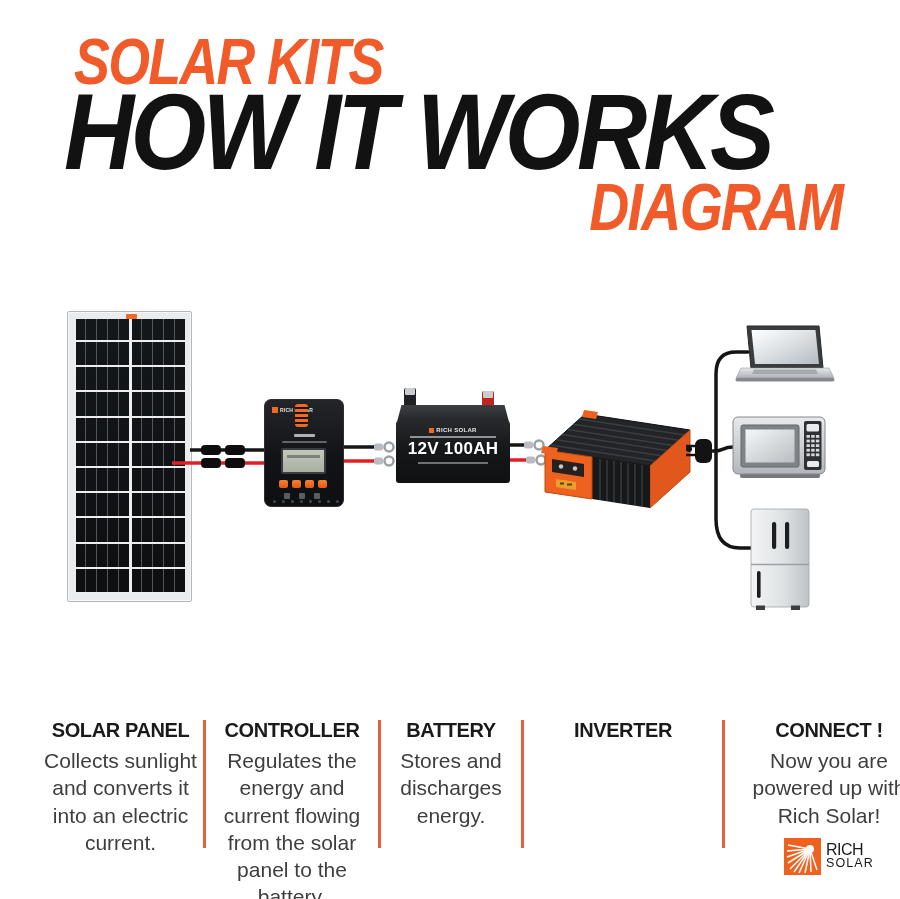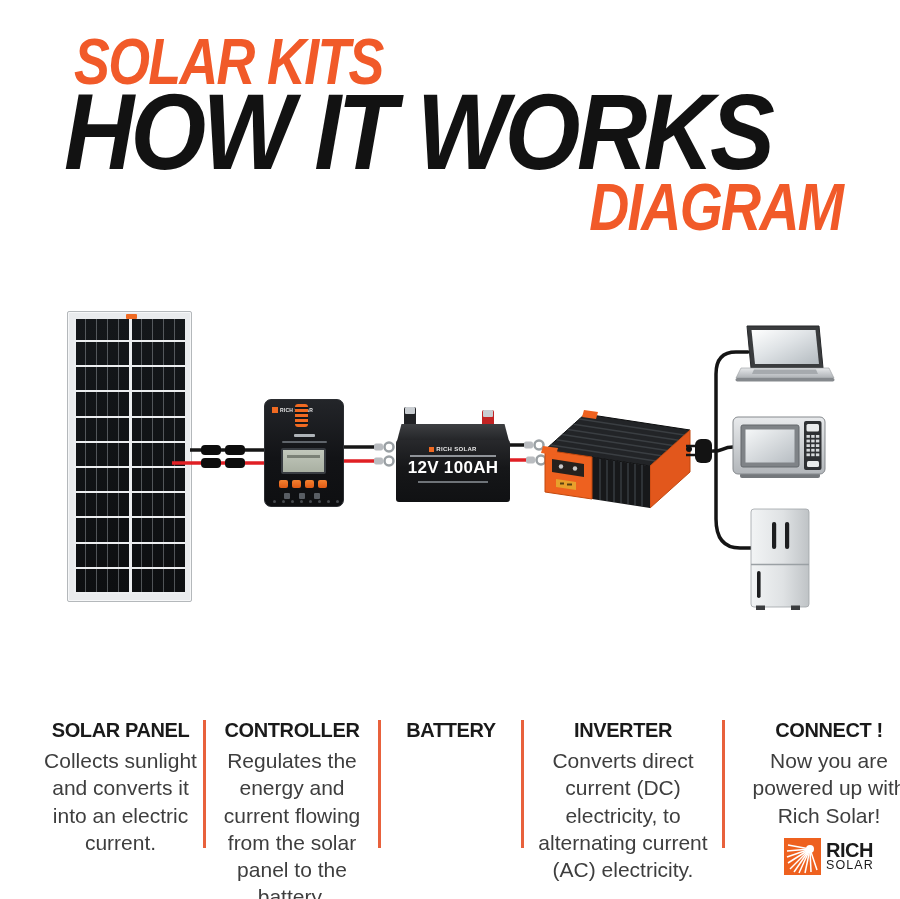--- a/index.html
+++ b/index.html
@@ -42,21 +42,21 @@
     background:linear-gradient(180deg,#c2c8bc,#a9b0a2);box-sizing:border-box;}
   .ctl-lcd::after{content:"";position:absolute;left:4px;top:5px;right:4px;height:3px;background:rgba(60,65,58,.5);}
   .ctl-btns{position:absolute;left:14px;top:80px;display:flex;gap:4px;}
   .ctl-btns .b{width:9px;height:8px;border-radius:2px;background:linear-gradient(180deg,#f58130,#e05a14);}
   .ctl-ics{position:absolute;left:19px;top:93px;display:flex;gap:9px;}
   .ctl-ics .i{width:6px;height:6px;border-radius:1px;background:#585d63;}
   .ctl-ports{position:absolute;left:8px;bottom:3px;display:flex;gap:6px;}
   .ctl-ports .p{width:3px;height:3px;border-radius:50%;background:#45484d;}
 
   
-  .bat{position:absolute;left:396px;top:404px;width:114px;height:98px;z-index:2;}
+  .bat{position:absolute;left:396px;top:385px;width:114px;height:98px;z-index:2;}
   .bat-term{position:absolute;width:12px;border-radius:2px;}
   .bat-term .cap{position:absolute;left:1px;top:0;width:10px;height:7px;background:#c9cdd1;border-radius:1px;}
   .bat-term.neg{left:8px;top:3px;height:19px;background:#202124;}
   .bat-term.pos{left:86px;top:6px;height:16px;background:#c22323;}
   .bat-lid{position:absolute;left:1px;top:20px;width:112px;height:17px;border-radius:3px 3px 0 0;
     background:linear-gradient(180deg,#3d3f42,#232427);clip-path:polygon(4% 0,96% 0,100% 100%,0 100%);}
   .bat-front{position:absolute;left:0;top:36px;width:114px;height:62px;border-radius:3px;
     background:linear-gradient(180deg,#28292c,#161719 45%,#101113);text-align:center;color:#fff;}
   .bat-brand{display:flex;justify-content:center;align-items:center;gap:2px;margin-top:6px;}
   .bat-brand .sq{width:5px;height:5px;background:#F06A22;}
@@ -67,21 +67,21 @@
 
   
   .cols{position:absolute;left:38px;top:718px;display:flex;align-items:flex-start;}
   .col{text-align:center;}
   .col h3{margin:0 0 5px;font-size:20px;font-weight:bold;color:#1a1a1a;letter-spacing:-.4px;line-height:1.2;}
   .col p{margin:0;font-size:21px;line-height:1.3;color:#3e3e3e;}
   .vdiv{width:3px;height:128px;background:#E8613C;margin:2px 0 0;flex:none;}
   .c1{width:165px;} .c2{width:172px;} .c3{width:140px;} .c4{width:198px;} .c5{width:160px;padding-left:24px;}
   .logo-row{margin-top:9px;display:flex;justify-content:center;align-items:center;gap:5px;}
   .logo-txt{text-align:left;color:#1a1a1a;line-height:.92;}
-  .logo-txt .l1{font-size:20px;font-weight:bold;letter-spacing:-.5px;}
+  .logo-txt .l1{font-size:16px;font-weight:normal;letter-spacing:-.5px;}
   .logo-txt .l2{font-size:12.5px;font-weight:normal;letter-spacing:1.1px;}
 
   .dsvg{position:absolute;left:0;top:0;z-index:3;pointer-events:none;}
 </style>
 </head>
 <body>
 
 <div class="page">
 
   <div class="hdr hdr-kicker">SOLAR KITS</div>
@@ -291,25 +291,25 @@
       <p>Collects sunlight and converts it into an electric current.</p>
     </div>
     <div class="vdiv"></div>
     <div class="col c2">
       <h3>CONTROLLER</h3>
       <p>Regulates the energy and current flowing from the solar panel to the battery.</p>
     </div>
     <div class="vdiv"></div>
     <div class="col c3">
       <h3>BATTERY</h3>
+      <p>Stores and discharges energy.</p>
     </div>
     <div class="vdiv"></div>
     <div class="col c4">
       <h3>INVERTER</h3>
-      <p>Converts direct current (DC) electricity, to alternating current (AC) electricity.</p>
     </div>
     <div class="vdiv"></div>
     <div class="col c5">
       <h3>CONNECT !</h3>
       <p>Now you are powered up with Rich Solar!</p>
       <div class="logo-row">
         <svg width="37" height="37" viewBox="0 0 37 37">
           <rect width="37" height="37" fill="#EE611F"></rect>
           <g stroke="#ffffff" stroke-width="1.5">
             <line x1="26" y1="11" x2="4" y2="7"></line>

